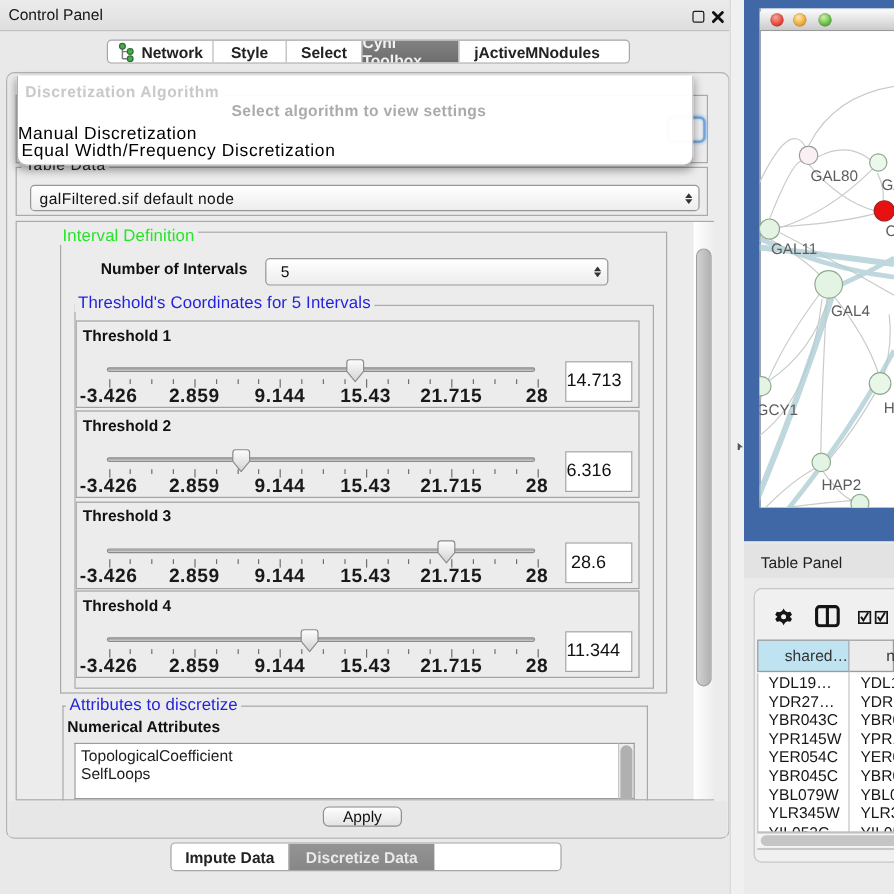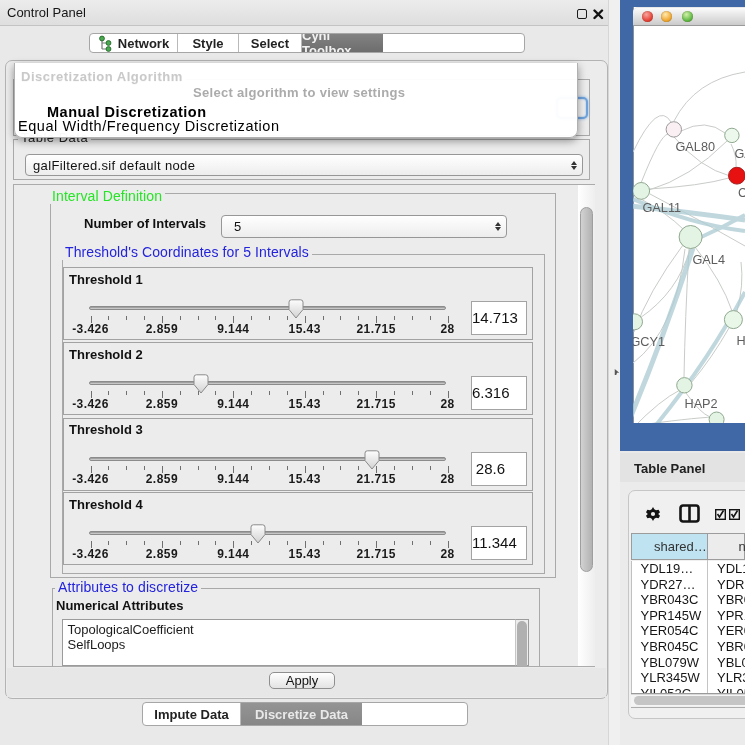--- a/index.html
+++ b/index.html
@@ -40,46 +40,46 @@
 .combo .arr .up { border-bottom:4px solid #333; }
 .combo .arr .dn { border-top:4px solid #333; }
 
 
 .thpanel { position:absolute; left:63px; width:470px; height:73px; border:1px solid #a2a2a2; background:#ececec; }
 .thtitle { position:absolute; left:5px; top:3.5px; font-size:13px; font-weight:bold; color:#111; }
 .track { position:absolute; left:25px; top:38px; width:357px; height:4px; border-radius:2.5px;
   background:linear-gradient(#8e8e8e,#d9d9d9); border:1px solid #8b8b8b; }
 .thumb { position:absolute; top:31px; width:16px; height:20px; }
 .ticks { position:absolute; left:26.5px; top:47.5px; width:357px; height:7px; }
-.tlabels { position:absolute; left:1.5px; top:53.5px; width:470px; height:12px; font-size:12px; letter-spacing:0.45px; font-weight:bold; color:#1a1a1a; }
+.tlabels { position:absolute; left:1.5px; top:53.5px; width:470px; height:12px; font-size:16px; letter-spacing:0.45px; font-weight:bold; color:#1a1a1a; }
 .tlabels span { position:absolute; transform:translateX(-50%); }
 .valbox { position:absolute; left:407px; top:33px; width:56px; height:34px; background:#fff;
   border:1px solid #a3a3a3; font-size:15px; color:#111; text-align:right;
   line-height:32px; padding-right:21px; }
 
 
 #popup { z-index:20; left:14px; top:63px; width:564px; height:75px; background:rgba(255,255,255,0.97);
   border-radius:0 0 8px 8px; border:1px solid #b0b0b0; border-top:none; box-shadow:0 3px 8px rgba(0,0,0,0.4); }
 #popup .ph { position:absolute; left:178px; top:22px; font-size:13px; letter-spacing:0.3px; font-weight:bold; color:#ababab; }
-#popup .it1 { position:absolute; left:0px; top:40.5px; font-size:14.5px; letter-spacing:0.5px; font-weight:bold; color:#000;margin-left:32px; }
+#popup .it1 { position:absolute; left:0px; top:40.5px; font-size:14.5px; letter-spacing:0.5px; font-weight:normal; color:#000; }
 #popup .it2 { position:absolute; left:3px; top:54.5px; font-size:14.5px; letter-spacing:0.55px; color:#000; }
 
 
 #attrlist { left:62px; top:619px; width:453px; height:47px; background:#fff; border:1px solid #9b9b9b;
   border-right:none; font-size:13px; color:#1c1c1c; overflow:hidden; padding-top:2px; }
 #attrlist div { height:15.3px; line-height:15.3px; padding-left:4.5px; }
 
 
 #bluebox { left:620px; top:0; width:125px; height:451px; background:#4068a6; }
 #netwin { left:633px; top:7px; width:112px; height:416px; background:#fff; border-left:1px solid #88909c; }
 #nettitle { left:633px; top:7px; width:112px; height:19px; border-radius:5px 0 0 0;
   background:linear-gradient(#fbfbfb,#cbcbcb); border-bottom:1px solid #9a9a9a; border-top:1px solid #e8e8e8; }
 .light { position:absolute; top:11px; width:11px; height:11px; border-radius:50%; box-shadow:inset 0 0 1px rgba(60,40,0,0.55); }
 
-#tpbar { left:620px; top:453px; width:125px; height:29px; background:#e3e3e3;font-weight:bold; }
+#tpbar { left:620px; top:453px; width:125px; height:29px; background:#e3e3e3; }
 #tpbar span { position:absolute; left:14px; top:8px; font-size:13px; color:#202020; }
 #tablebg { left:620px; top:482px; width:125px; height:263px; background:#ebebeb; }
 #tablepanel { left:628px; top:490px; width:130px; height:229px; background:#f0f0f0;
   border:1px solid #c6c6c6; border-radius:7px 0 0 7px; }
 
 #thead1 { left:631px; top:533px; width:76.5px; height:27px; background:#bfe3f1;
   border:1px solid #9c9c9c; font-size:13px; color:#333; line-height:25px; padding-left:22px; }
 #thead2 { left:707.5px; top:533px; width:37.5px; height:27px; background:#ececec;
   border:1px solid #9c9c9c; border-left:none; font-size:13px; color:#333; line-height:25px; padding-left:31px; }
 #trows { left:631px; top:561px; width:114px; height:132px; background:#fff; overflow:hidden;
@@ -106,20 +106,21 @@
       <path d="M4 4 L4 14 M4 8 L10 8 M4 14 L10 14" stroke="#7a7a7a" stroke-width="1.2" fill="none"></path>
       <circle cx="4" cy="3.5" r="2.4" fill="#49a94e" stroke="#2c7031"></circle>
       <circle cx="10.5" cy="8" r="2.4" fill="#49a94e" stroke="#2c7031"></circle>
       <circle cx="10.5" cy="14" r="2.4" fill="#49a94e" stroke="#2c7031"></circle>
     </svg>
     Network
   </div>
   <div style="width:61px">Style</div>
   <div style="width:63px">Select</div>
   <div style="width:81px" class="sel">Cyni Toolbox</div>
+  <div style="width:129px">jActiveMNodules</div>
 </div>
 
 <div class="abs" id="mainpanel"></div>
 
 <div class="abs gbox" style="left:13px;top:79px;width:577px;height:57px"></div>
 <div class="abs grouplab" style="left:18px;top:70px;font-weight:bold;color:#444">Discretization Algorithm</div>
 <div class="abs" style="left:21px;top:68.5px;font-size:13px;font-weight:bold;letter-spacing:0.5px;color:#c9c9c9;z-index:30;background:transparent">Discretization Algorithm</div>
 
 <div class="abs" style="left:556px;top:97px;width:32px;height:22px;border-radius:5px;border:2.5px solid #6fa3dd;box-shadow:0 0 3px #7fb0e4, inset 0 0 2px #7fb0e4;background:#f1f1f1"></div>
 

